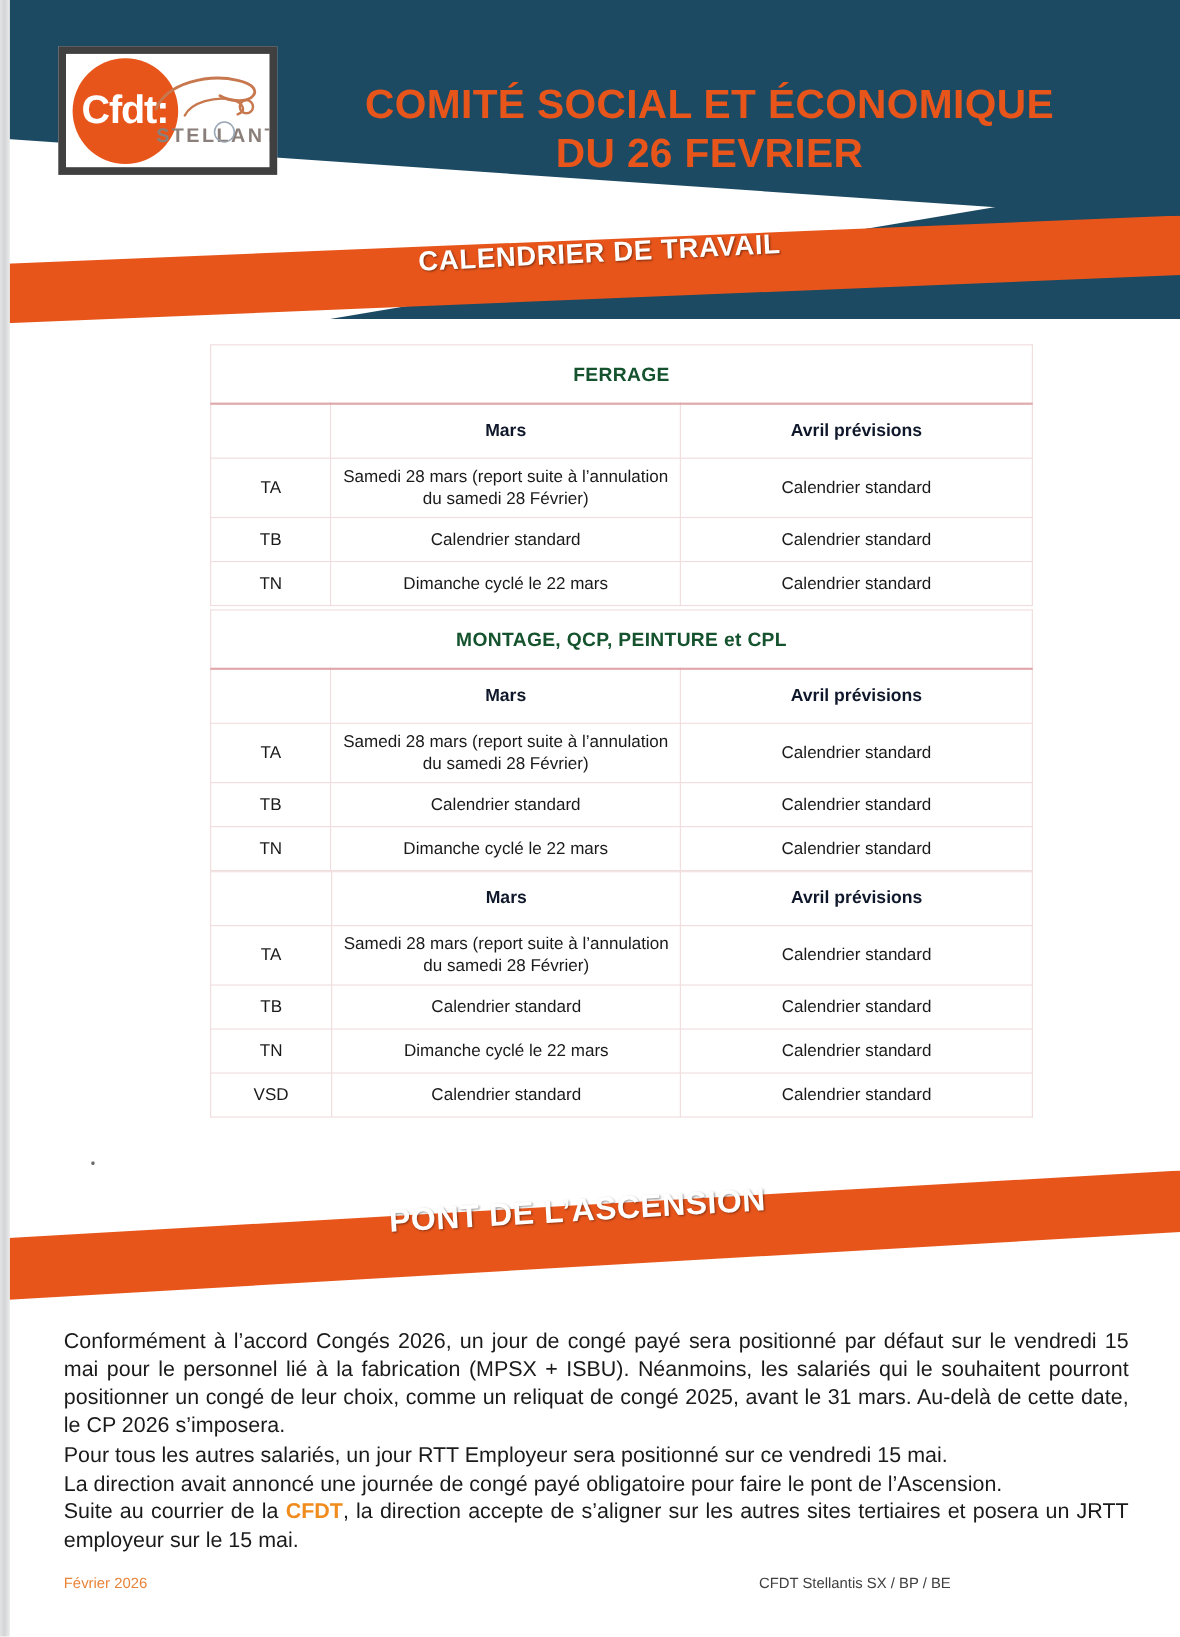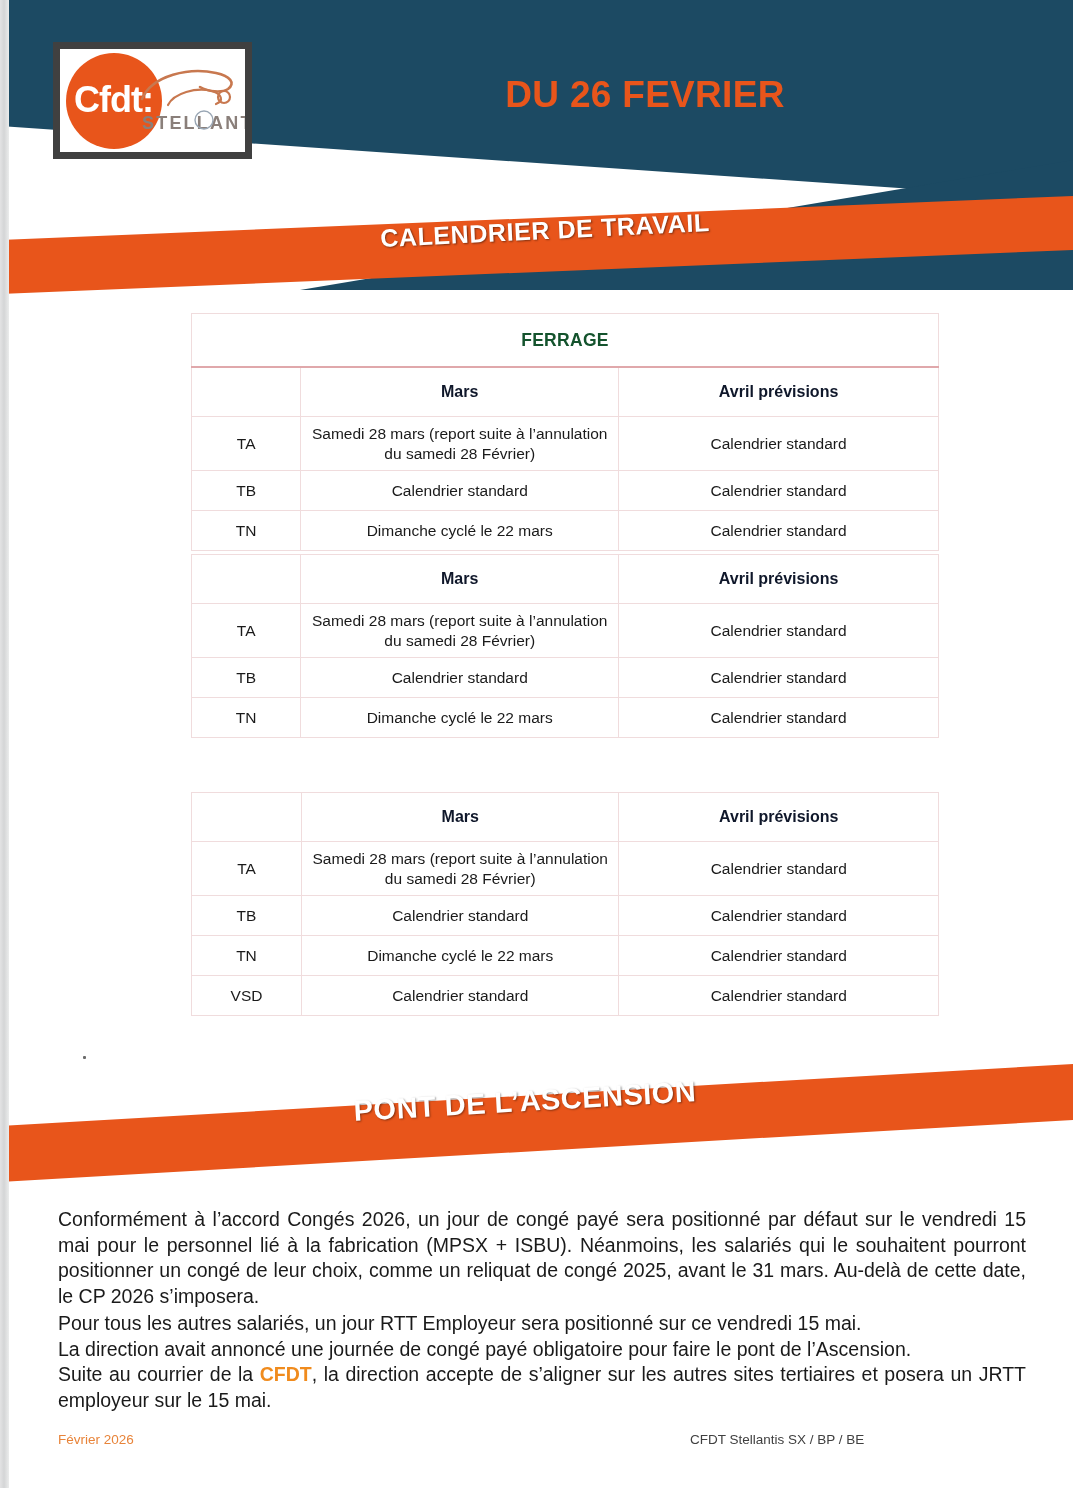--- a/index.html
+++ b/index.html
@@ -104,20 +104,21 @@
       <path d="M30 40 C36 28, 58 22, 74 26 C84 29, 86 36, 78 39" fill="none" stroke="#c8784f" stroke-width="2.2" stroke-linecap="round"></path>
       <circle cx="86" cy="32" r="6" fill="none" stroke="#c8784f" stroke-width="2.2"></circle>
     </svg>
     <div class="logo-stellantis">STELLANTIS</div>
     <svg style="position:absolute;left:133px;top:60px;" width="22" height="22" viewBox="0 0 22 22">
       <circle cx="11" cy="11" r="9" fill="none" stroke="#9aa7b5" stroke-width="1.4"></circle>
     </svg>
   </div>
 
   <div class="head-title">
+    <div>COMITÉ SOCIAL ET ÉCONOMIQUE</div>
     <div>DU 26 FEVRIER</div>
   </div>
 
   <div class="band-label">CALENDRIER DE TRAVAIL</div>
 
   <table class="tbl" id="tbl1">
       <tbody>
         <tr>
           <td class="sect-title" colspan="3">FERRAGE</td>
         </tr>
@@ -138,20 +139,23 @@
         </tr>
         <tr class="r-norm">
           <td class="rowlabel">TN</td>
           <td class="c-mars">Dimanche cyclé le 22 mars</td>
           <td class="c-avr">Calendrier standard</td>
         </tr>
       </tbody>
     </table>
   <table class="tbl" id="tbl2">
       <tbody>
+        <tr>
+          <td class="sect-title" colspan="3">MONTAGE, QCP, PEINTURE et CPL</td>
+        </tr>
         <tr>
           <td class="rowlabel colhead"></td>
           <td class="colhead c-mars">Mars</td>
           <td class="colhead c-avr">Avril prévisions</td>
         </tr>
         <tr class="r-tall">
           <td class="rowlabel">TA</td>
           <td class="c-mars">Samedi 28 mars (report suite à l’annulation du samedi 28 Février)</td>
           <td class="c-avr">Calendrier standard</td>
         </tr>

